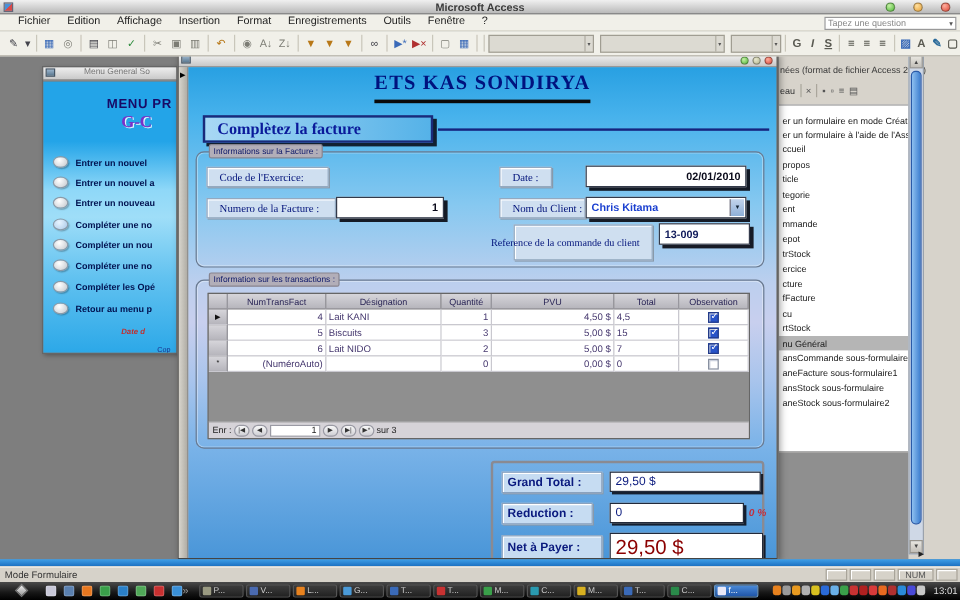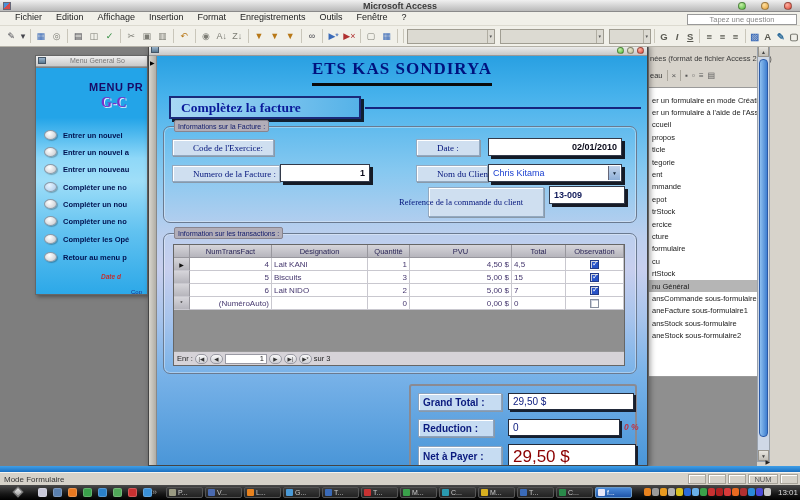--- a/index.html
+++ b/index.html
@@ -13,21 +13,21 @@
 .app-icon {position:absolute;left:3px;top:2px;width:8px;height:8px;background:linear-gradient(135deg,#4a90d8 50%,#d84a4a 50%);border:1px solid #667;}
 .lights {position:absolute;right:8px;top:2px;display:flex;gap:15px;}
 .light {width:8px;height:8px;border-radius:50%;border:1px solid rgba(0,0,0,.35);}
 .lg {background:radial-gradient(circle at 35% 30%,#c8f0a8,#4fba38);}
 .la {background:radial-gradient(circle at 35% 30%,#ffe0a0,#e8a33a);}
 .lr {background:radial-gradient(circle at 35% 30%,#ffb0a0,#dd4838);}
 
 
 .menubar {position:absolute;left:0;top:12px;width:800px;height:14px;background:#f1f0e9;border-bottom:1px solid #dcdad0;display:flex;align-items:flex-start;padding-left:8px;z-index:5;}
 .mitem {font-size:9px;color:#222;padding:0 7px;white-space:nowrap;}
-.qbox {position:absolute;right:3px;top:2px;width:110px;height:11px;background:#fff;border:1px solid #999;font-size:7.5px;color:#888;padding:0 2px;display:flex;align-items:center;justify-content:space-between;flex-direction:column;}
+.qbox {position:absolute;right:3px;top:2px;width:110px;height:11px;background:#fff;border:1px solid #999;font-size:7.5px;color:#888;padding:0 2px;display:flex;align-items:center;justify-content:space-between;}
 .qbox .qdd {font-size:6px;color:#555;}
 
 
 .toolbar {position:absolute;left:0;top:26px;width:800px;height:21px;background:#f1f0e9;border-bottom:1px solid #b5b2a8;display:flex;align-items:center;padding-left:4px;gap:1px;z-index:5;}
 .ticon {width:17px;height:16px;display:flex;align-items:center;justify-content:center;font-size:9px;color:#7c7c74;white-space:nowrap;}
 .ticon.blue {color:#3a6ab8;} .ticon.green {color:#2a8a3a;} .ticon.amber {color:#b87818;} .ticon.red {color:#b03030;} .ticon.dark {color:#44444c;}
 .tsep {width:1px;height:14px;background:#c9c6ba;margin:0 2px;flex:none;}
 .tsel {height:15px;background:#dcdad2;border:1px solid #a09d92;display:flex;align-items:center;justify-content:flex-end;flex:none;}
 .tsel .dd {font-size:5px;color:#555;padding:0 2px;border-left:1px solid #b0ada2;height:100%;display:flex;align-items:center;}
 .fmt {width:14px;height:16px;display:flex;align-items:center;justify-content:center;font-size:9.5px;font-weight:bold;color:#5a5a52;}
@@ -60,25 +60,25 @@
 .sel-arrow {position:absolute;top:4px;left:1px;font-size:6px;color:#000;line-height:1;}
 .fw-form {position:absolute;left:8px;top:11px;right:0;bottom:0;overflow:hidden;background:linear-gradient(180deg,#28a0e2 0%,#47b2ec 10%,#86c8f0 28%,#bccfee 44%,#c8cfee 52%,#a8c4ec 64%,#78b2e8 78%,#4a96d8 100%);}
 .company {position:absolute;left:0;right:0;top:3px;text-align:center;font-family:"Liberation Serif",serif;font-size:17px;font-weight:bold;color:#00127e;letter-spacing:1px;}
 .company-rule {position:absolute;left:50%;margin-left:-90px;top:27px;width:180px;height:3px;background:#0a0a0a;}
 .ftitle-box {position:absolute;left:12px;top:40px;width:192px;height:23px;background:linear-gradient(90deg,#a8d8f4,#55b2e8);border:2px solid #1a2a7a;box-shadow:3px 3px 0 rgba(5,5,15,.85);display:flex;align-items:center;padding-left:10px;font-family:"Liberation Serif",serif;font-size:13.5px;font-weight:bold;color:#0a1a9a;white-space:nowrap;}
 .ftitle-line {position:absolute;left:208px;right:6px;top:51px;height:2px;background:#16247e;}
 .fbox {position:absolute;border:1px solid #6a7a90;border-radius:7px;box-shadow:inset 0 0 0 1px rgba(255,255,255,.35);}
 .legend {position:absolute;left:10px;top:-7px;background:#b2aeb8;border:1px solid #88848e;border-radius:2px;padding:0 3px;font-size:7px;color:#101a6a;height:12px;line-height:11px;white-space:nowrap;}
 .fb1 {left:6px;top:70px;width:474px;height:97px;}
 .fb2 {left:6px;top:177px;width:474px;height:141px;}
-.flabel {position:absolute;background:#cfdff0;border:1px solid #93a9c0;box-shadow:inset 1px 1px 0 #fff,1px 1px 0 #8899aa;color:#00127a;font-family:"Liberation Serif",serif;font-size:9px;display:flex;align-items:center;padding:0 20px;height:17px;white-space:nowrap;}
+.flabel {position:absolute;background:#cfdff0;border:1px solid #93a9c0;box-shadow:inset 1px 1px 0 #fff,1px 1px 0 #8899aa;color:#00127a;font-family:"Liberation Serif",serif;font-size:9px;display:flex;align-items:center;padding:0 10px;height:17px;white-space:nowrap;}
 .fvalue {position:absolute;background:#fff;border:1px solid #333a4a;box-shadow:3px 3px 0 rgba(8,8,16,.9);font-size:9px;display:flex;align-items:center;padding:0 4px;height:18px;color:#0a0a1a;}
 .right {justify-content:flex-end;}
 .bold {font-weight:bold;}
-.client-val {color:#1a3fd0;font-weight:normal;}
+.client-val {color:#1a3fd0;font-weight:bold;}
 .ref-val {color:#101a5a;font-weight:bold;}
 .combo-dd {position:absolute;right:1px;top:1px;bottom:1px;width:12px;background:linear-gradient(#c3d4ec,#8fb0d8);border-left:1px solid #667;display:flex;align-items:center;justify-content:center;font-size:5px;color:#123;}
 .combo .pad {padding-right:15px;}
 .reflabel {height:30px;text-align:right;line-height:1.25;justify-content:flex-end;font-size:8.5px;}
 
 
 .ds {position:absolute;left:9px;top:10px;width:452px;height:122px;border:1px solid #666;background:#8f8f8f;display:flex;flex-direction:column;}
 .ds-grid {display:grid;grid-template-columns:16px 82px 96px 42px 102px 54px 1fr;}
 .hcell {height:13px;background:linear-gradient(#d6d5da,#b6b5bc);border-right:1px solid #98979e;border-bottom:1px solid #98979e;font-size:7.5px;color:#2a2556;display:flex;align-items:center;justify-content:center;white-space:nowrap;overflow:hidden;}
 .dcell {height:13px;background:#fff;border-right:1px solid #c9c8cf;border-bottom:1px solid #c9c8cf;font-size:8px;color:#45376e;display:flex;align-items:center;padding:0 2px;white-space:nowrap;overflow:hidden;}
@@ -281,21 +281,21 @@
     </div>
     <div class="fw-form">
       <div class="company">ETS KAS SONDIRYA</div>
       <div class="company-rule"></div>
       <div class="ftitle-box">Complètez la facture</div>
       <div class="ftitle-line"></div>
 
       <div class="fbox fb1">
         <span class="legend">Informations sur la Facture :</span>
         <div class="flabel" style="left:8px;top:12px;width:102px">Code de l'Exercice:</div>
-        <div class="flabel" style="left:252px;top:12px;width:64px">Date :</div>
+        <div class="flabel" style="left:252px;top:12px;width:44px">Date :</div>
         <div class="fvalue right bold" style="left:324px;top:11px;width:134px">
           <span>02/01/2010</span>
         </div>
         <div class="flabel" style="left:8px;top:38px;width:108px">Numero de la Facture :</div>
         <div class="fvalue right bold" style="left:116px;top:37px;width:90px">
           <span>1</span>
         </div>
         <div class="flabel" style="left:252px;top:38px;width:72px">Nom du Client :</div>
         <div class="fvalue combo" style="left:324px;top:37px;width:134px">
           <span class="client-val">Chris Kitama</span>
@@ -417,21 +417,21 @@
       <div class="db-item">ccueil</div>
       <div class="db-item">propos</div>
       <div class="db-item">ticle</div>
       <div class="db-item">tegorie</div>
       <div class="db-item">ent</div>
       <div class="db-item">mmande</div>
       <div class="db-item">epot</div>
       <div class="db-item">trStock</div>
       <div class="db-item">ercice</div>
       <div class="db-item">cture</div>
-      <div class="db-item">formulaire</div>
+      <div class="db-item">fFacture</div>
       <div class="db-item">cu</div>
       <div class="db-item">rtStock</div>
       <div class="db-item selected">nu Général</div>
       <div class="db-item">ansCommande sous-formulaire</div>
       <div class="db-item">aneFacture sous-formulaire1</div>
       <div class="db-item">ansStock sous-formulaire</div>
       <div class="db-item">aneStock sous-formulaire2</div>
     </div>
     <div class="db-graybottom"></div>
     <div class="db-scroll">

